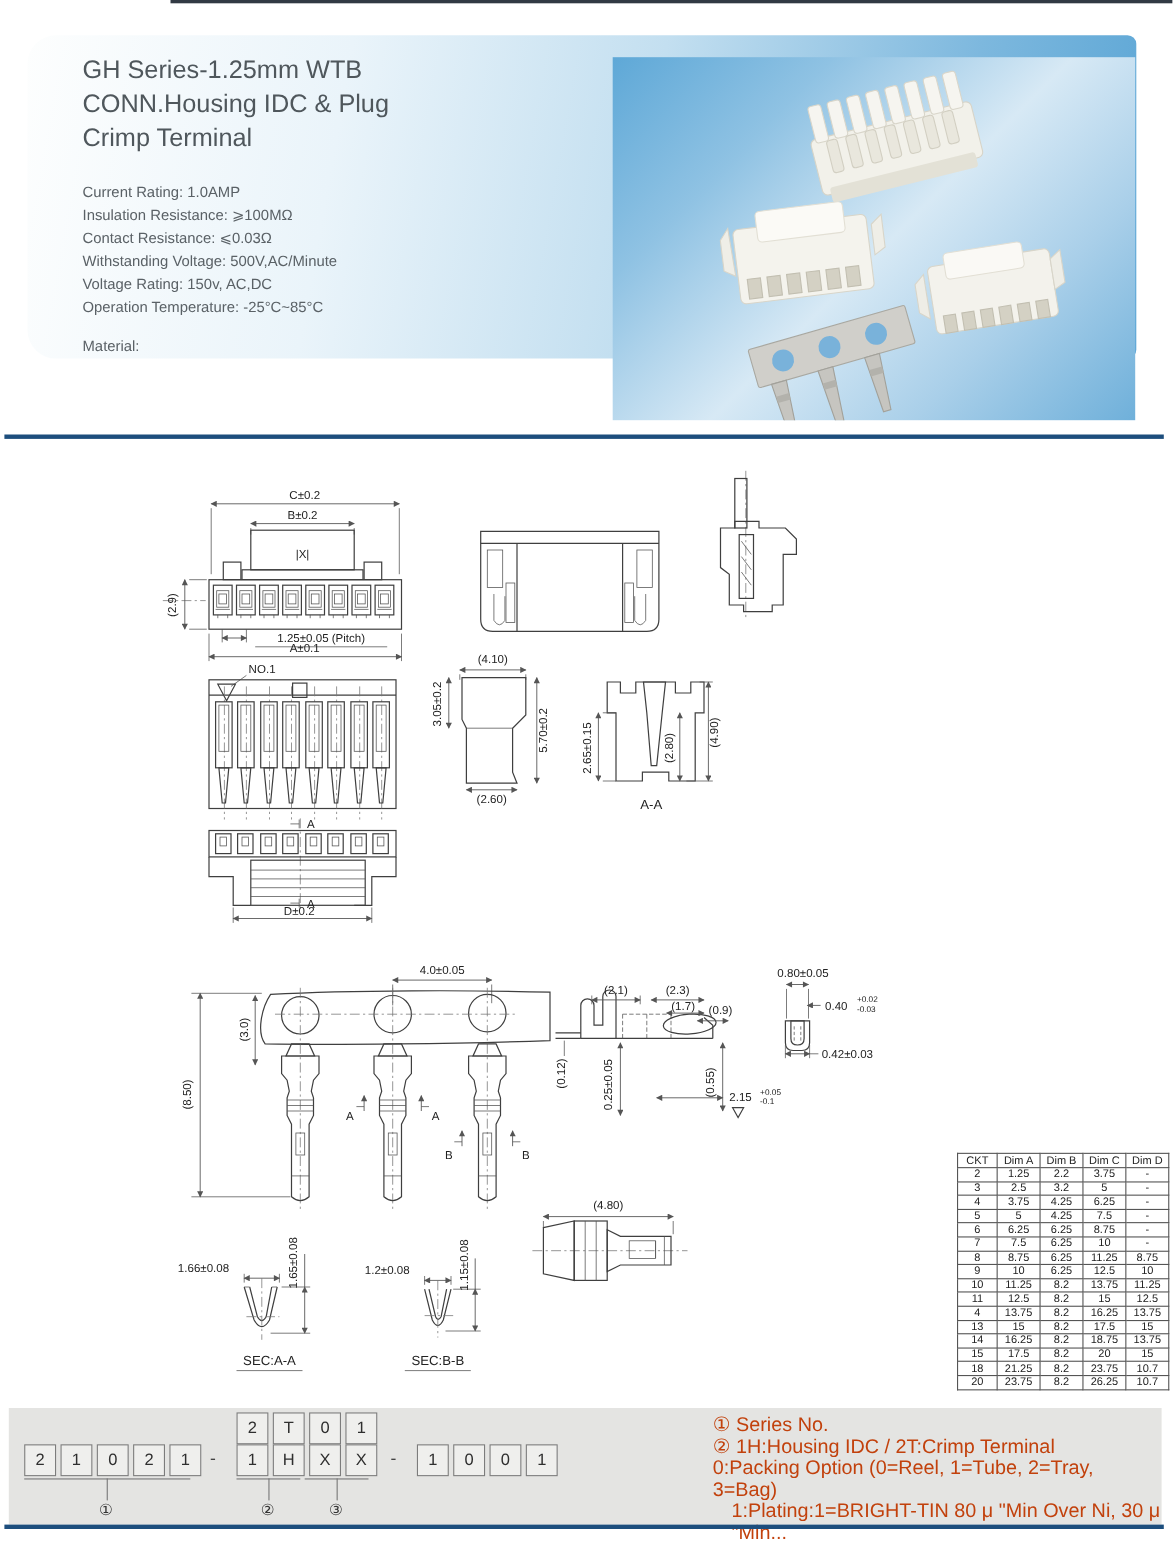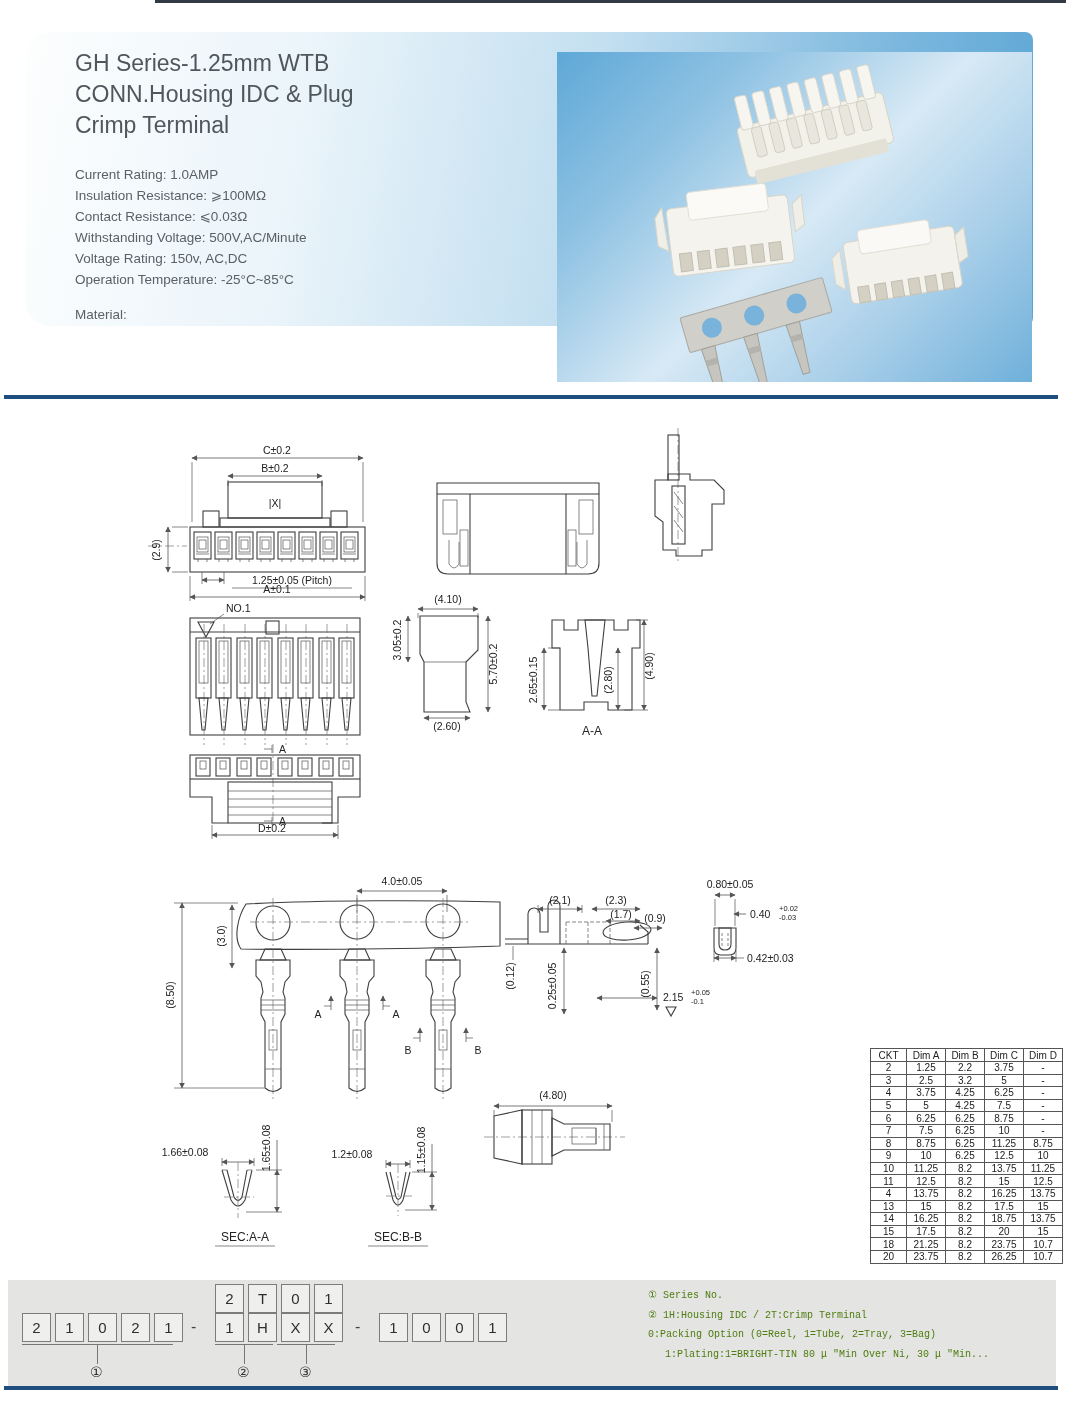--- a/index.html
+++ b/index.html
@@ -39,21 +39,21 @@
   
   #footer{left:8px;top:1280px;width:1048px;height:106px;background:#e4e4e2;}
   .pbox{width:27px;height:27px;border:1px solid #7c7c7c;background:#efefed;display:flex;
         align-items:center;justify-content:center;font-size:15px;color:#2f2f2f;}
   .boxrow{position:absolute;display:flex;gap:4px;}
   .pdash{position:absolute;font-size:16px;color:#444;}
   .uline{position:absolute;height:1px;background:#777;}
   .leader{position:absolute;width:1px;background:#777;}
   .circ{position:absolute;font-size:14px;color:#333;}
   #legend{position:absolute;left:640px;top:6px;}
-  #legend div{font-size:10px;line-height:19.5px;color:#4d7c0f;font-family:Liberation Mono, monospace;}
+  #legend div{font-size:18px;line-height:19.5px;color:#c2410c;}
   #legend div:nth-child(n+4){padding-left:17px;}
 </style>
 </head>
 <body>
 
 <div class="abs" id="topstrip"></div>
 
 <div class="abs" id="header">
   <div class="abs" id="photo" style="left:532px;top:20px;">
     <svg width="475" height="330" viewBox="0 0 475 330">

